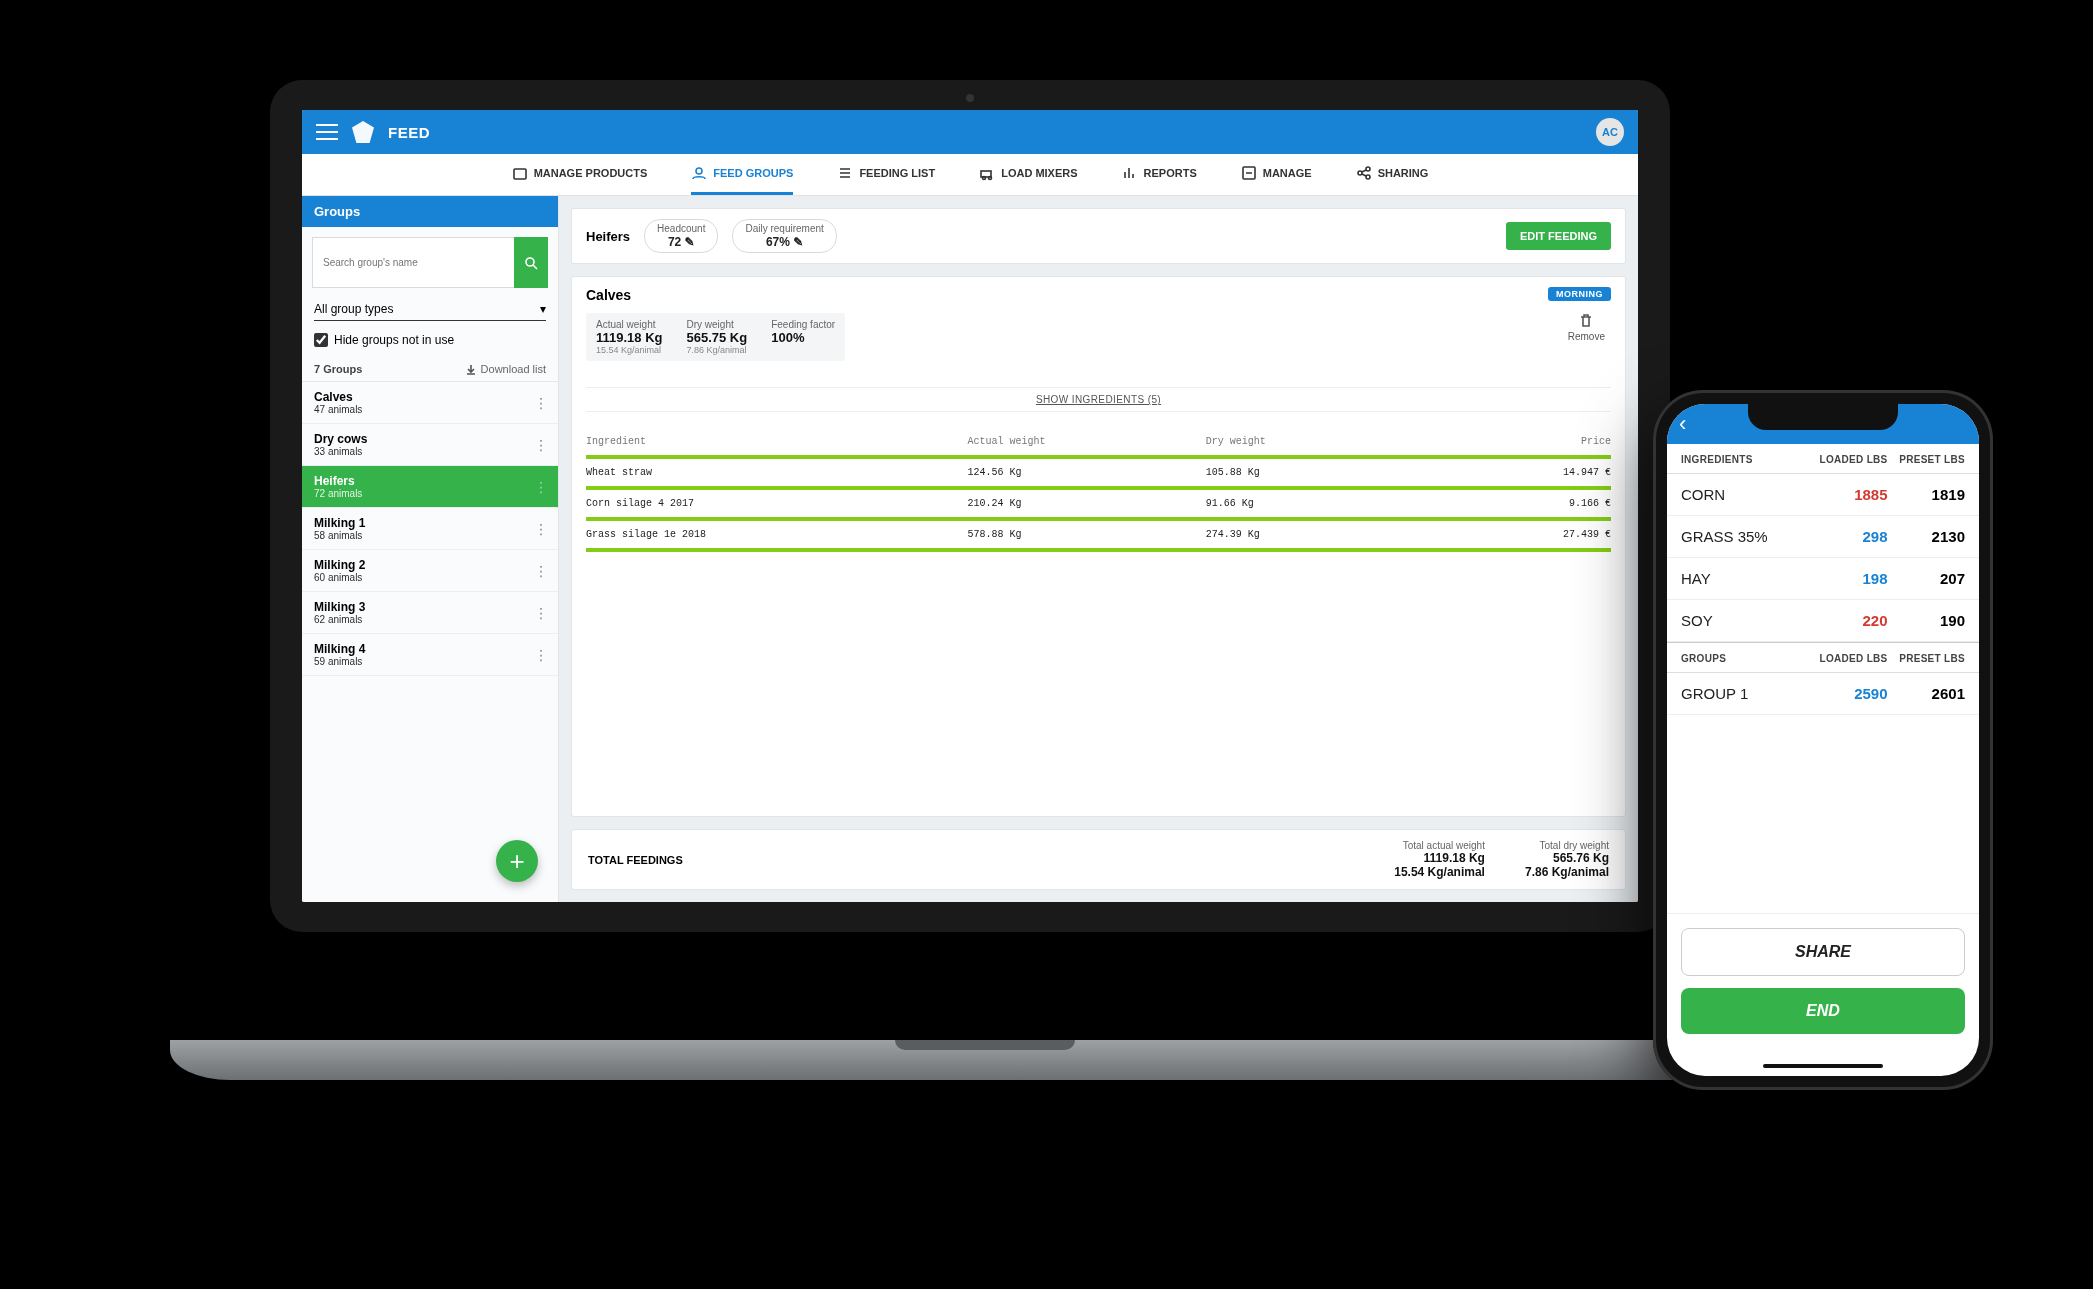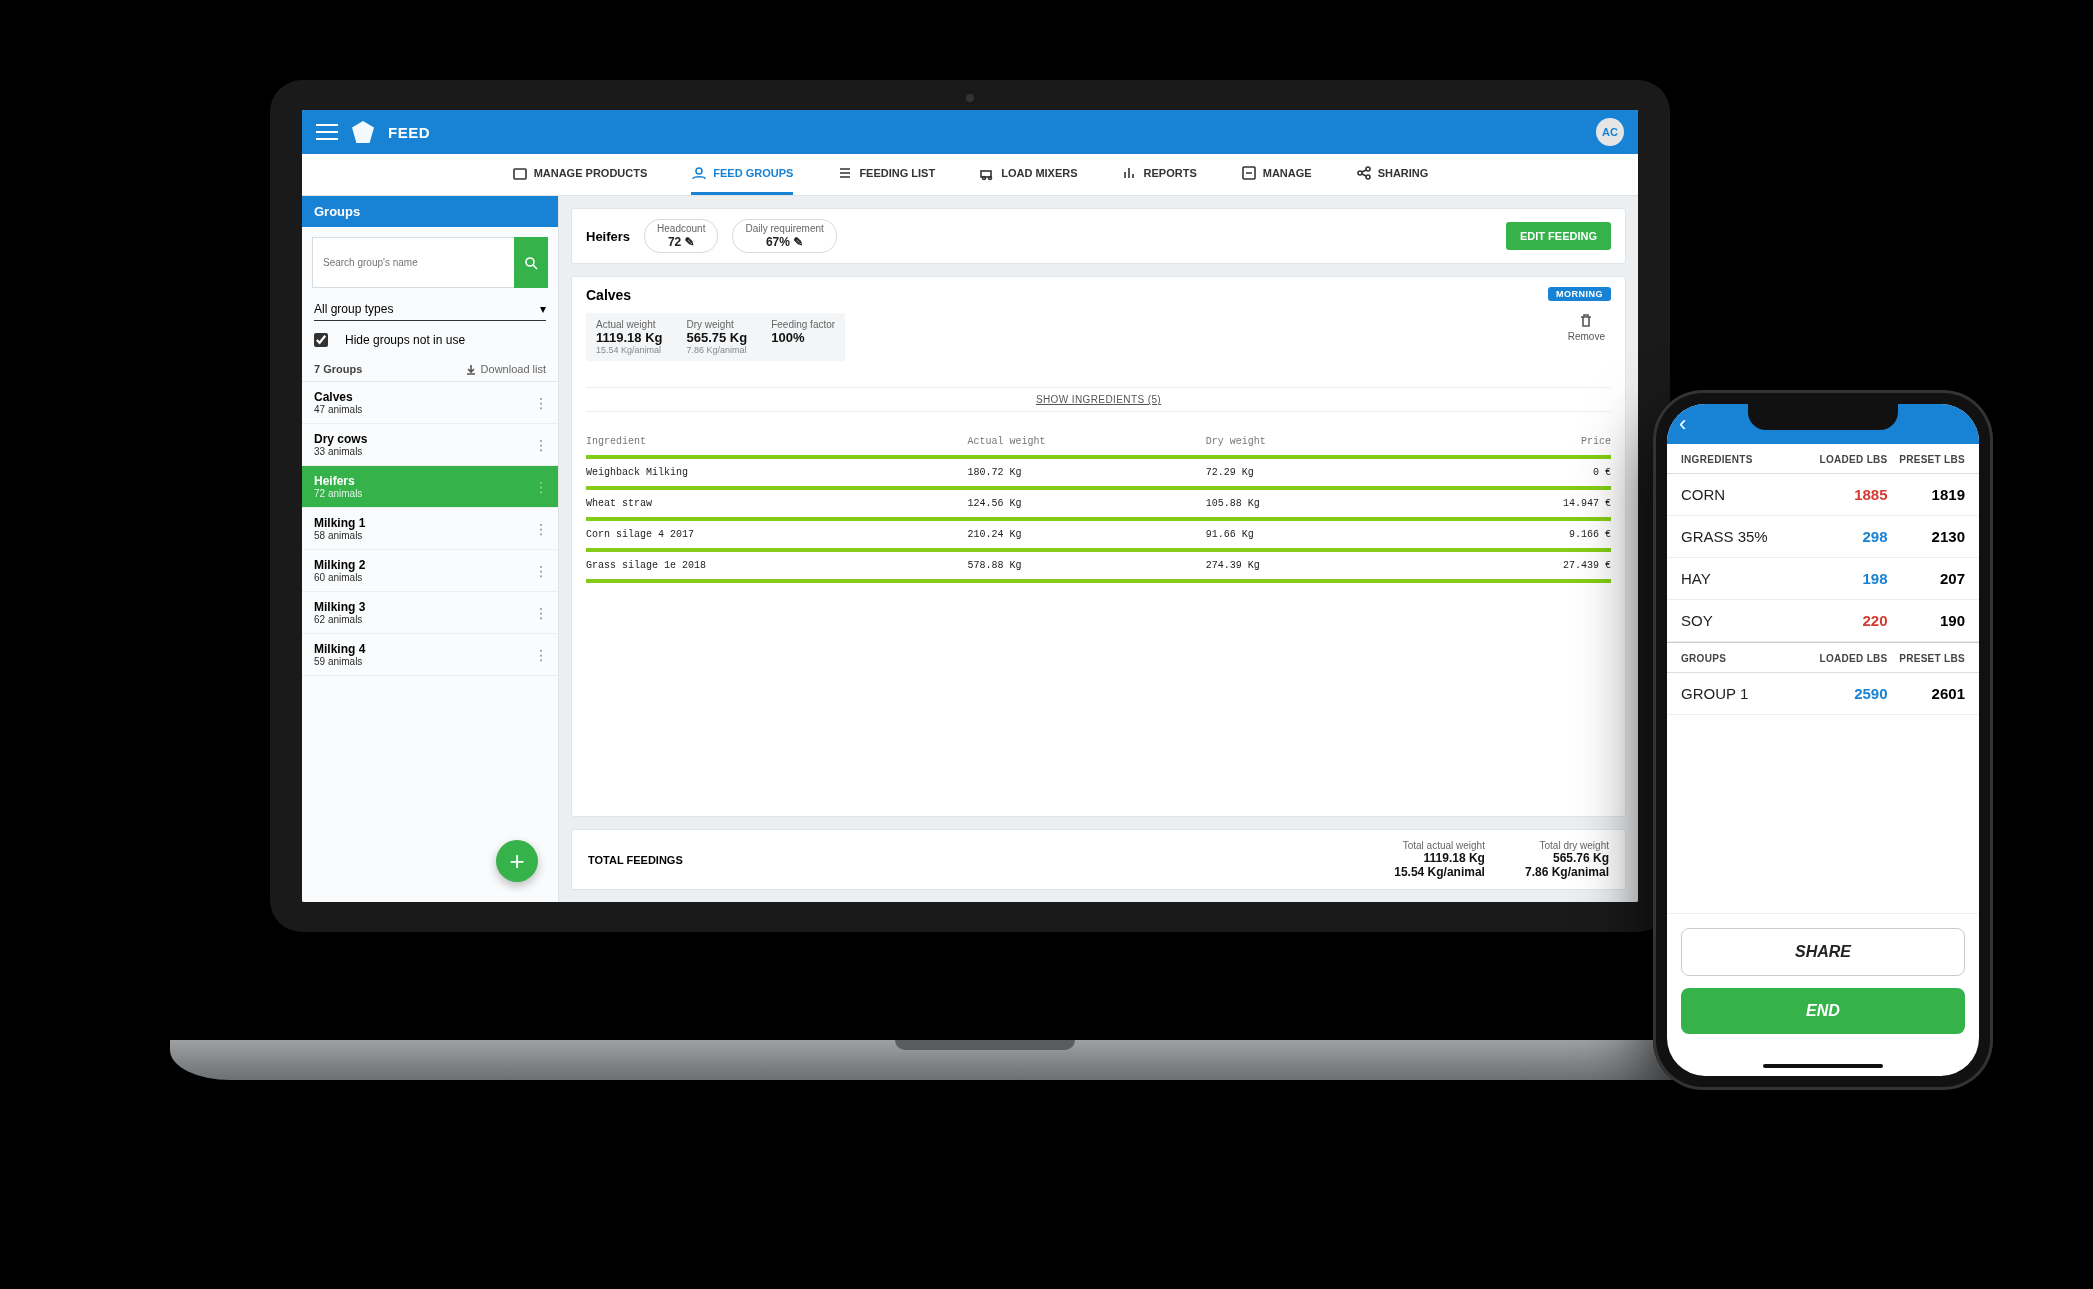--- a/index.html
+++ b/index.html
@@ -28,21 +28,21 @@
 
 .workspace { display:flex; height:calc(100% - 86px); }
 
 
 .sidebar { width:257px; background:#fafbfc; border-right:1px solid #e2e5e8; display:flex; flex-direction:column; position:relative; }
 .side-header { background:#1882d4; color:#fff; font-weight:700; font-size:13px; padding:8px 12px; }
 .side-search { display:flex; margin:10px; }
 .side-search input { flex:1; border:1px solid #d7dbde; border-right:none; padding:19px 10px; font-size:10px; color:#666; outline:none; }
 .side-search-btn { width:34px; background:#35b24a; display:flex; align-items:center; justify-content:center; color:#fff; cursor:pointer; }
 .side-filter { margin:0 12px 4px; border-bottom:1px solid #333; font-size:12px; padding:4px 0; display:flex; justify-content:space-between; cursor:pointer; }
-.side-check { margin:8px 12px; font-size:12px; display:flex; align-items:center; gap:17px; }
+.side-check { margin:8px 12px; font-size:12px; display:flex; align-items:center; gap:6px; }
 .side-check input { width:14px; height:14px; accent-color:#333; }
 .side-meta { margin:8px 12px 0; display:flex; justify-content:space-between; font-size:11px; font-weight:700; color:#444; padding-bottom:6px; }
 .side-meta .dl { font-weight:400; color:#666; display:flex; align-items:center; gap:4px; cursor:pointer; }
 .group-list { flex:1; overflow:auto; border-top:1px solid #e5e8eb; }
 .group-item { padding:8px 12px; border-bottom:1px solid #eceff1; cursor:pointer; position:relative; }
 .group-item.active { background:#35b24a; color:#fff; }
 .group-item .gname { font-size:12px; font-weight:700; }
 .group-item .gsub { font-size:10px; opacity:.85; }
 .group-item .dots { position:absolute; right:10px; top:50%; transform:translateY(-50%); font-size:14px; color:inherit; opacity:.5; }
 .fab { position:absolute; bottom:20px; right:20px; width:42px; height:42px; border-radius:50%; background:#35b24a; color:#fff; font-size:26px; display:flex; align-items:center; justify-content:center; cursor:pointer; box-shadow:0 4px 10px rgba(0,0,0,.25); }
@@ -300,26 +300,20 @@
             <div class="show-ing">SHOW INGREDIENTS (5)</div>
             <div class="ing-table">
               <div class="ing-head">
                 <div>Ingredient</div>
                 <div>Actual weight</div>
                 <div>Dry weight</div>
                 <div class="price">Price</div>
               </div>
               <div id="ing-rows">
                   <div class="ing-row">
-                    <div>Weighback Milking</div>
-                    <div>180.72 Kg</div>
-                    <div>72.29 Kg</div>
-                    <div class="price">0 €</div>
-                  </div>
-                  <div class="ing-row">
                     <div>Wheat straw</div>
                     <div>124.56 Kg</div>
                     <div>105.88 Kg</div>
                     <div class="price">14.947 €</div>
                   </div>
                   <div class="ing-row">
                     <div>Corn silage 4 2017</div>
                     <div>210.24 Kg</div>
                     <div>91.66 Kg</div>
                     <div class="price">9.166 €</div>

